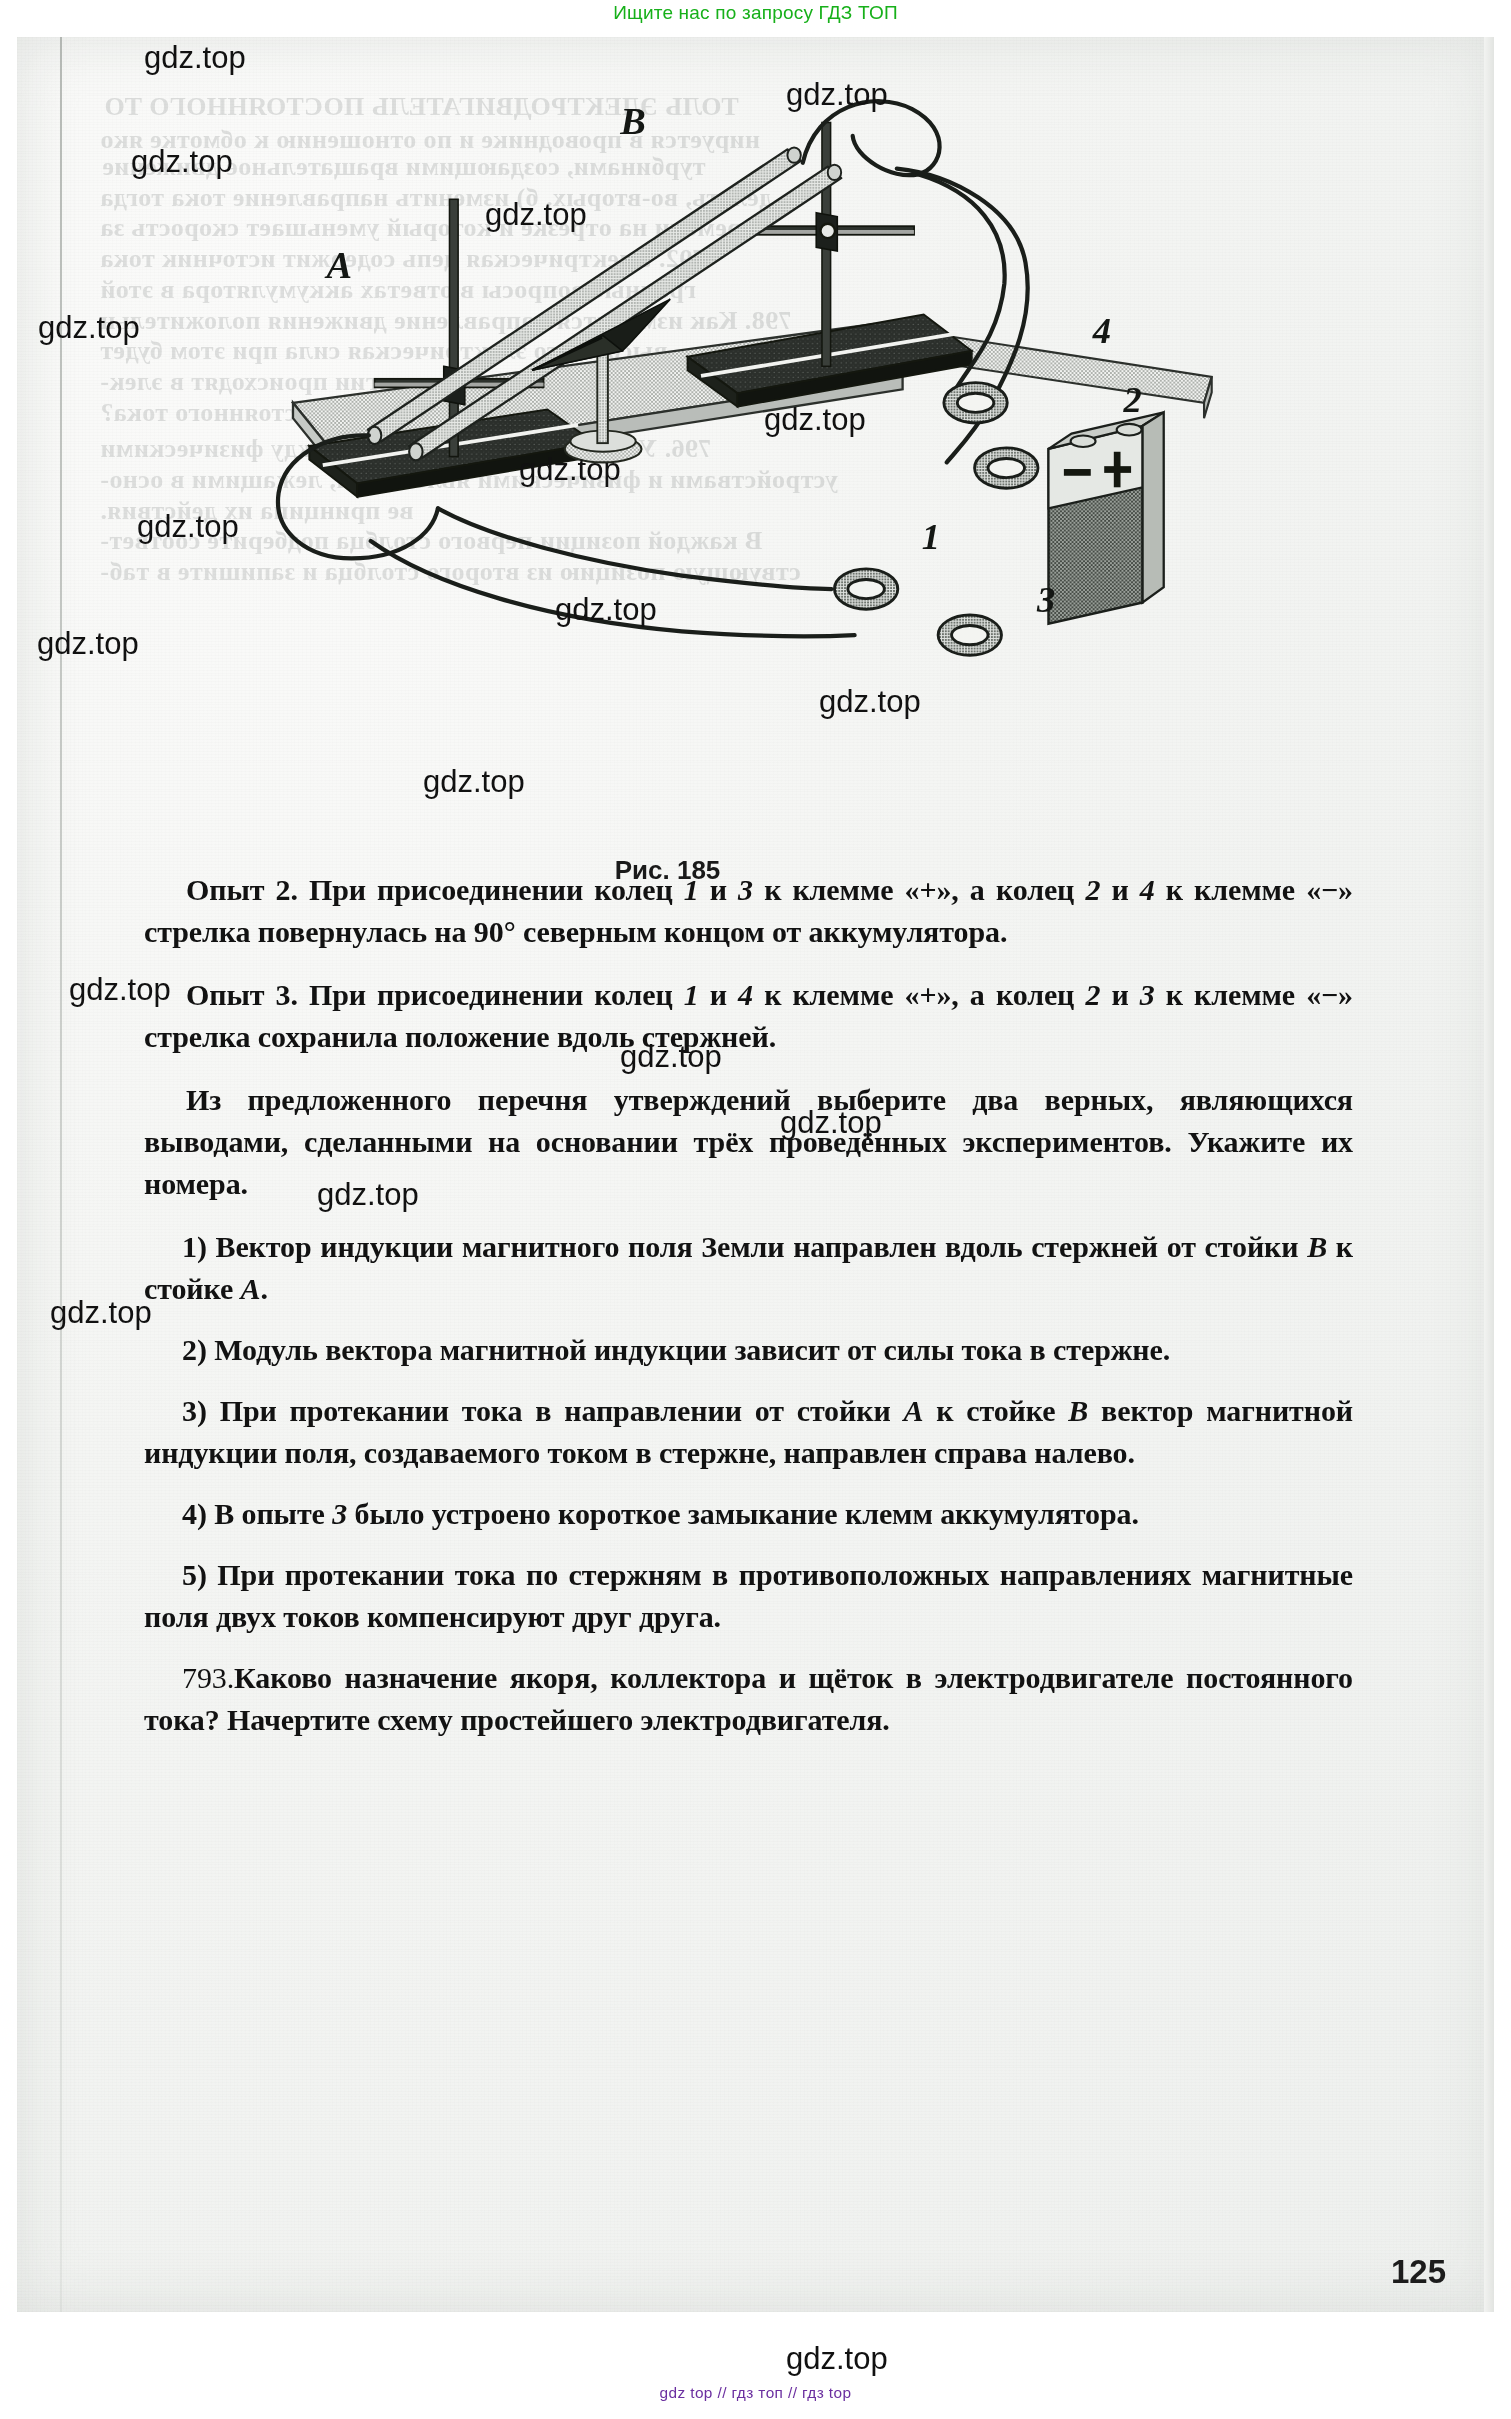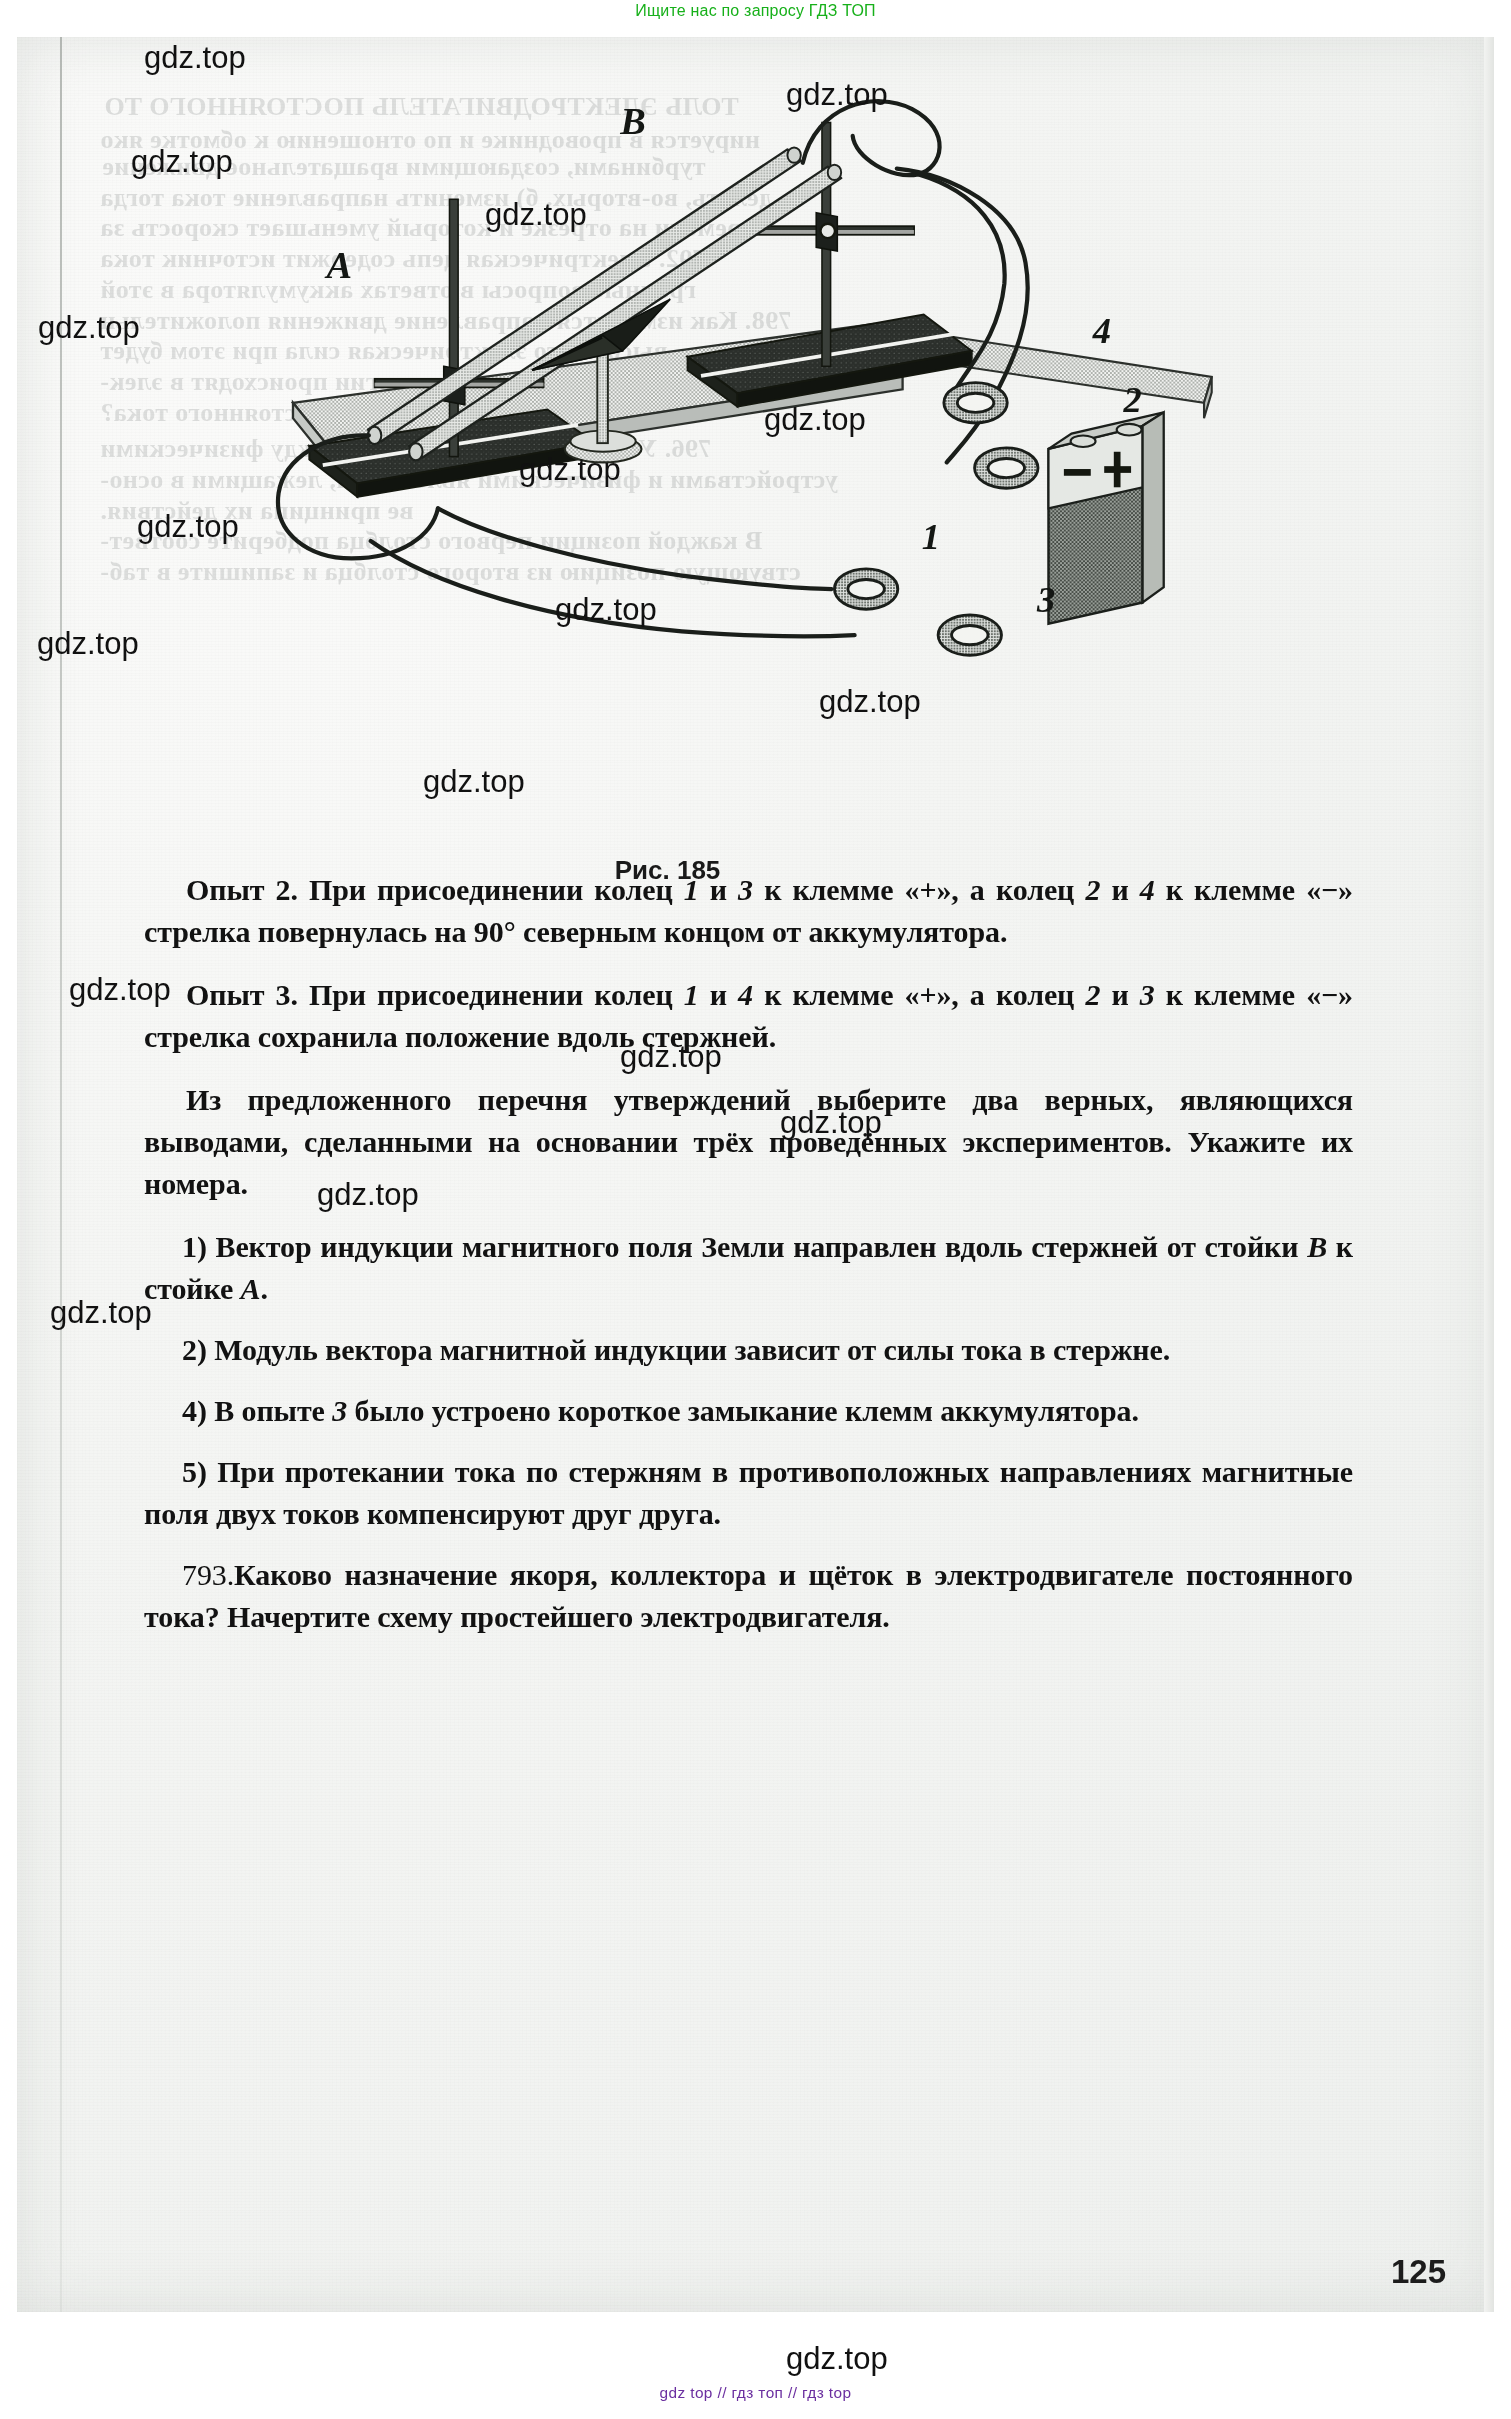--- a/index.html
+++ b/index.html
@@ -41,21 +41,21 @@
   #right-edge{
     position:absolute;left:1484px;top:37px;width:9.6px;height:2275px;
     background:linear-gradient(90deg,#f2f3f1,#e2e4e1);
   }
 
   
   #promo{
     position:absolute;top:1.9px;left:0;width:1511px;
     text-align:center;
     font-family:"Liberation Sans", sans-serif;
-    font-size:16px;
+    font-size:19px;
     color:#17b01a;
     letter-spacing:0.2px;
     font-weight:400;
   }
   
   #footer-brand{
     position:absolute;top:2384px;left:0;width:1511px;
     text-align:center;
     font-family:"Liberation Sans", sans-serif;
     font-size:15.4px;
@@ -324,20 +324,21 @@
   </svg>
   <div id="fig-caption">Рис. 185</div>
 </div>
 
 <div id="body-text">
   <p class="para indent block">Опыт 2. При присоединении колец <span class="it">1</span> и <span class="it">3</span> к клемме «+», а колец <span class="it">2</span> и <span class="it">4</span> к клемме «−» стрелка повернулась на 90° северным концом от аккумулятора.</p>
   <p class="para indent block">Опыт 3. При присоединении колец <span class="it">1</span> и <span class="it">4</span> к клемме «+», а колец <span class="it">2</span> и <span class="it">3</span> к клемме «−» стрелка сохранила положение вдоль стержней.</p>
   <p class="para indent block">Из предложенного перечня утверждений выберите два верных, являющихся выводами, сделанными на основании трёх проведённых экспериментов. Укажите их номера.</p>
   <p class="para listitem">1) Вектор индукции магнитного поля Земли направлен вдоль стержней от стойки <span class="it">B</span> к стойке <span class="it">A</span>.</p>
   <p class="para listitem">2) Модуль вектора магнитной индукции зависит от силы тока в стержне.</p>
+  <p class="para listitem">3) При протекании тока в направлении от стойки <span class="it">A</span> к стойке <span class="it">B</span> вектор магнитной индукции поля, создаваемого током в стержне, направлен справа налево.</p>
   <p class="para listitem">4) В опыте <span class="it">3</span> было устроено короткое замыкание клемм аккумулятора.</p>
   <p class="para listitem">5) При протекании тока по стержням в противоположных направлениях магнитные поля двух токов компенсируют друг друга.</p>
   <p class="para listitem"><span class="exnum">793.</span><span>Каково назначение якоря, коллектора и щёток в электродвигателе постоянного тока? Начертите схему простейшего электродвигателя.</span></p>
 </div>
 
 <div id="page-number">125</div>
 
 <div id="footer-brand">gdz top  //  гдз топ  //  гдз top</div>
 
 <div id="watermark-layer">

